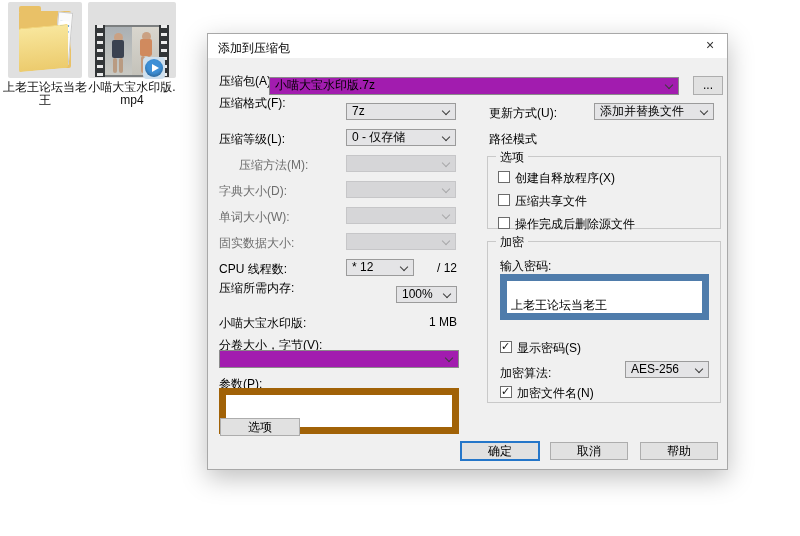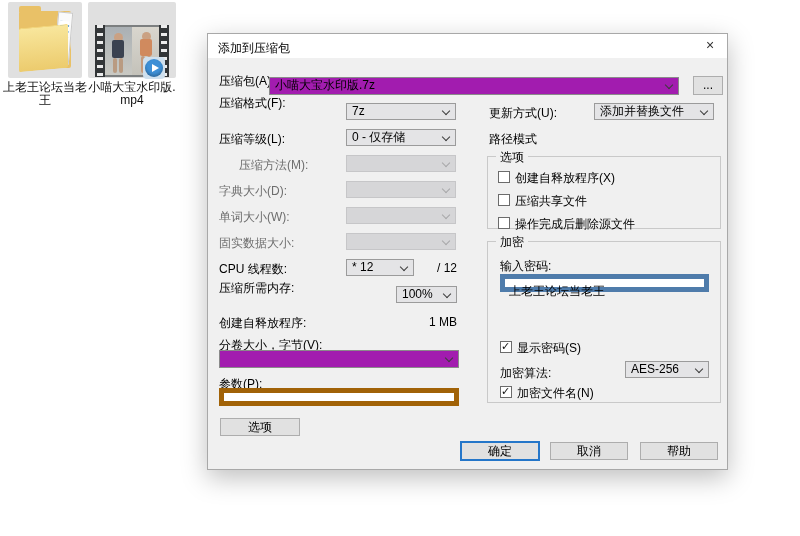--- a/index.html
+++ b/index.html
@@ -34,21 +34,21 @@
   .lbl { position:absolute; color:#000; font-size:12px; white-space:nowrap; }
   .lbl.dis { color:#6d6d6d; }
   .small { font-size:11px; }
 
   .combo { position:absolute; height:17px; background:#e4e4e6; border:1px solid #9b9b9b; font-size:12px; line-height:15px; padding:0 16px 0 5px; white-space:nowrap; overflow:hidden; }
   .combo .chev { position:absolute; right:6px; top:4px; width:6px; height:6px; border-right:1.3px solid #3c3c3c; border-bottom:1.3px solid #3c3c3c; transform:rotate(45deg); }
   .combo.disabled { background:#d6d6d8; border-color:#c6c6c8; }
   .combo.disabled .chev { border-color:#a7a7a9; }
   .combo.white { background:#a21caf; border-color:#8a8a8a; }
 
-  .txt { position:absolute; height:18px; background:#ffffff; border:5px solid #a16207; font-size:12px; line-height:16px; padding:4px 4px; white-space:nowrap; }
+  .txt { position:absolute; height:18px; background:#ffffff; border:7px solid #a16207; font-size:12px; line-height:16px; padding:16px 4px; white-space:nowrap; }
   .txt.focus { border-color:#4f7cab; }
 
   .btn { position:absolute; background:#e1e1e1; border:1px solid #adadad; text-align:center; font-size:12px; }
   .btn.default { border:2px solid #2476c9; }
 
   .groupbox { position:absolute; border:1px solid #c9c9c9; }
   .group-title { position:absolute; top:-8px; left:8px; background:#f0f0f0; padding:0 4px; font-size:12px; }
 
   .cb { position:absolute; height:14px; }
   .cb-box { position:absolute; left:0; top:1px; width:12px; height:12px; background:#ffffff; border:1px solid #6b6b6b; }
@@ -153,21 +153,21 @@
   <div class="combo" style="left:138px;top:225px;width:68px;">
     <span>* 12</span><span class="chev"></span>
   </div>
   <span class="lbl rt" style="left:138px;top:227px;width:111px;">/ 12</span>
 
   <span class="lbl" style="left:11px;top:246px;">压缩所需内存:</span>
   <div class="combo" style="left:188px;top:252px;width:61px;">
     <span>100%</span><span class="chev"></span>
   </div>
 
-  <span class="lbl" style="left:11px;top:281px;">创建自释放程序:</span>
+  <span class="lbl" style="left:11px;top:281px;">小喵大宝水印版:</span>
   <span class="lbl rt" style="left:138px;top:281px;width:111px;">1 MB</span>
 
   <span class="lbl" style="left:11px;top:303px;">分卷大小，字节(V):</span>
   <div class="combo white" style="left:11px;top:316px;width:240px;height:18px;">
     <span></span><span class="chev"></span>
   </div>
 
   <span class="lbl" style="left:11px;top:342px;">参数(P):</span>
   <div class="txt" style="left:11px;top:354px;width:240px;"></div>
 

